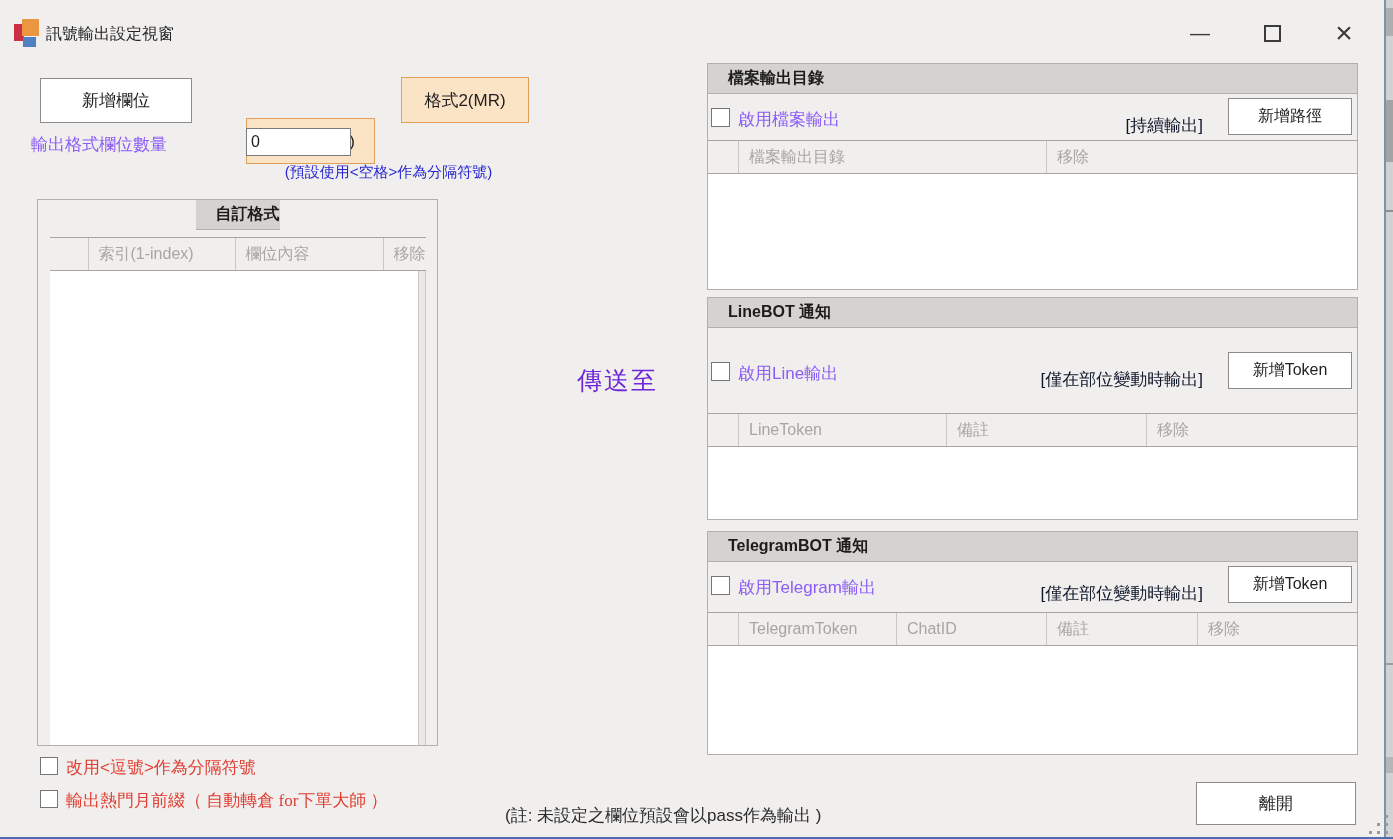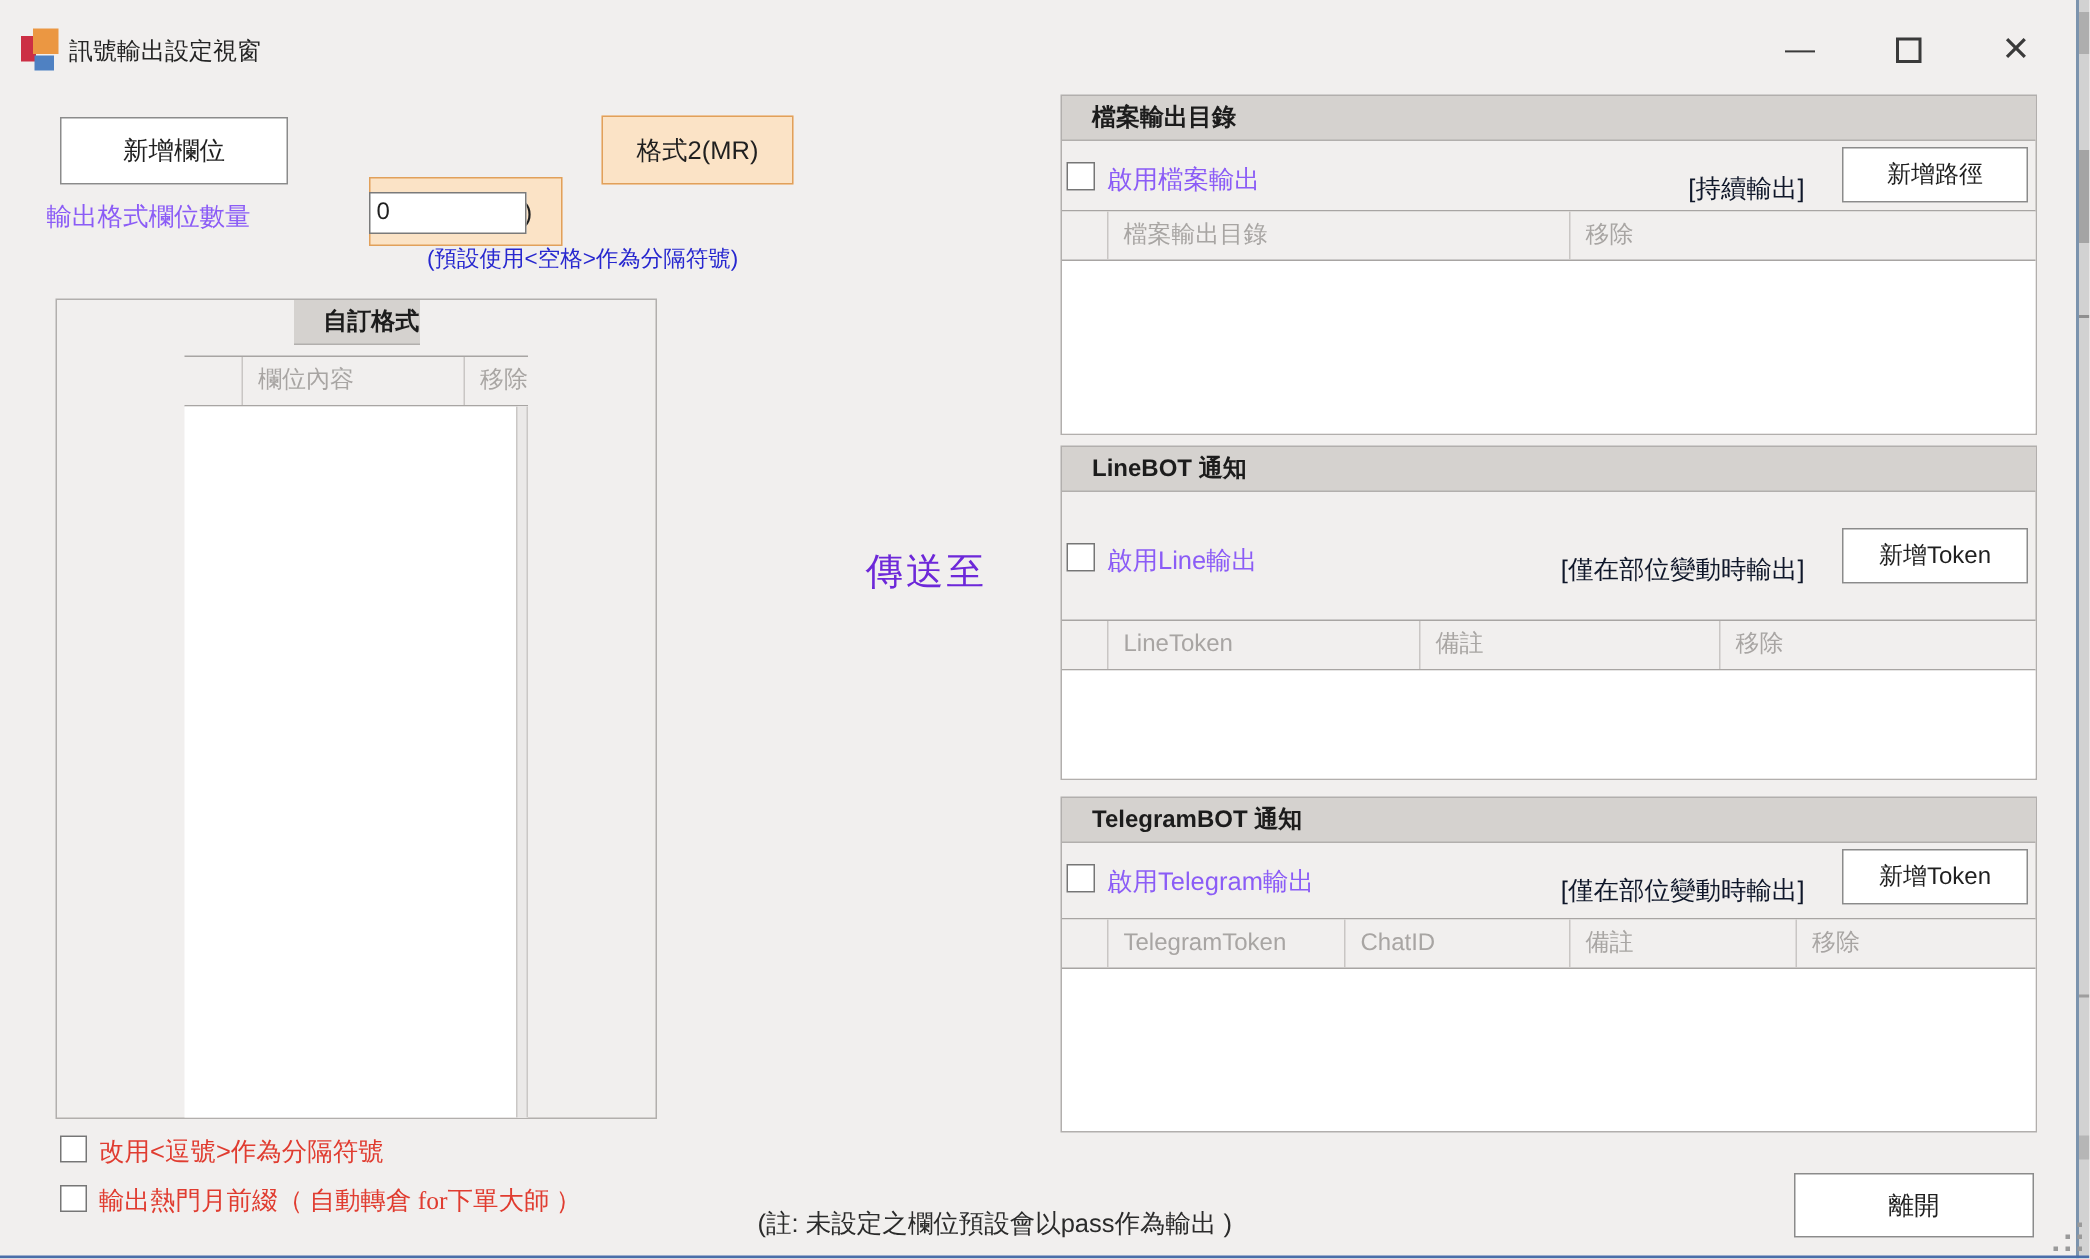--- a/index.html
+++ b/index.html
@@ -162,20 +162,21 @@
   <div id="hint-sep">(預設使用&lt;空格&gt;作為分隔符號)</div>
 
   <div class="panel" id="panel-custom">
     <div class="panel-header">
       <span class="panel-title">自訂格式</span>
     </div>
     <div class="gapband"></div>
     <div class="table">
       <div class="thead">
         <div class="th c-sel"></div>
+        <div class="th c-147">索引(1-index)</div>
         <div class="th c-148">欄位內容</div>
         <div class="th grow">移除</div>
       </div>
       <div class="tbody">
         <div class="vscroll"></div>
       </div>
     </div>
   </div>
 
   <div id="send-to">傳送至</div>

